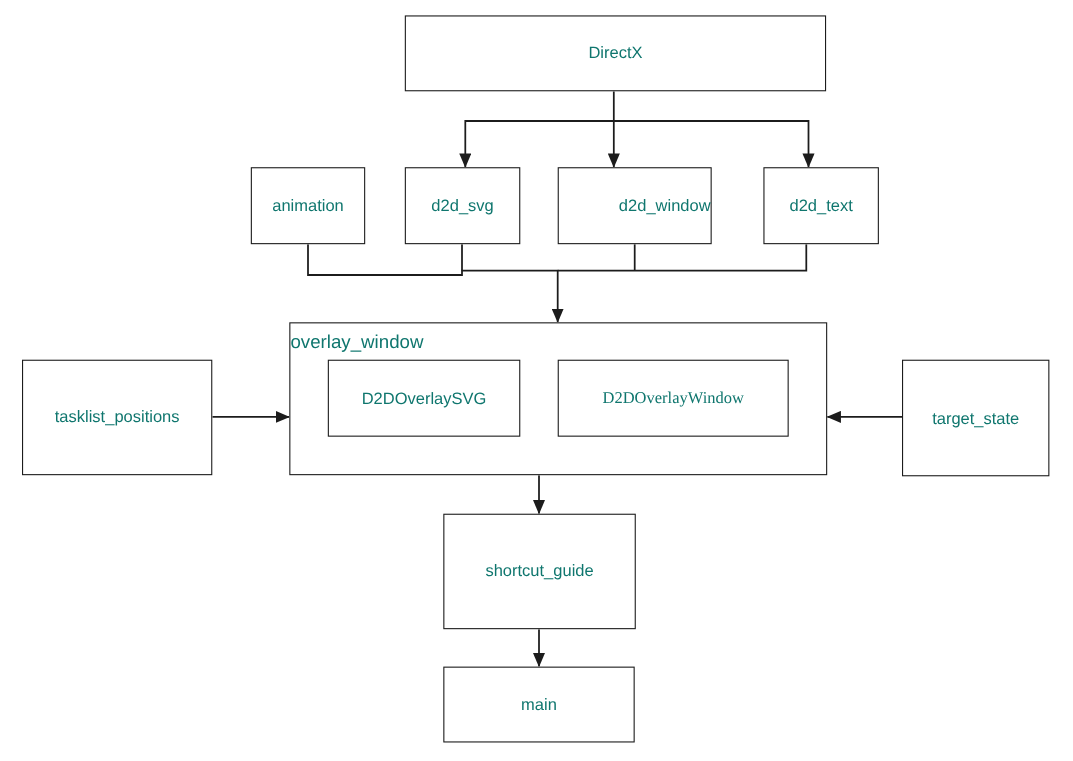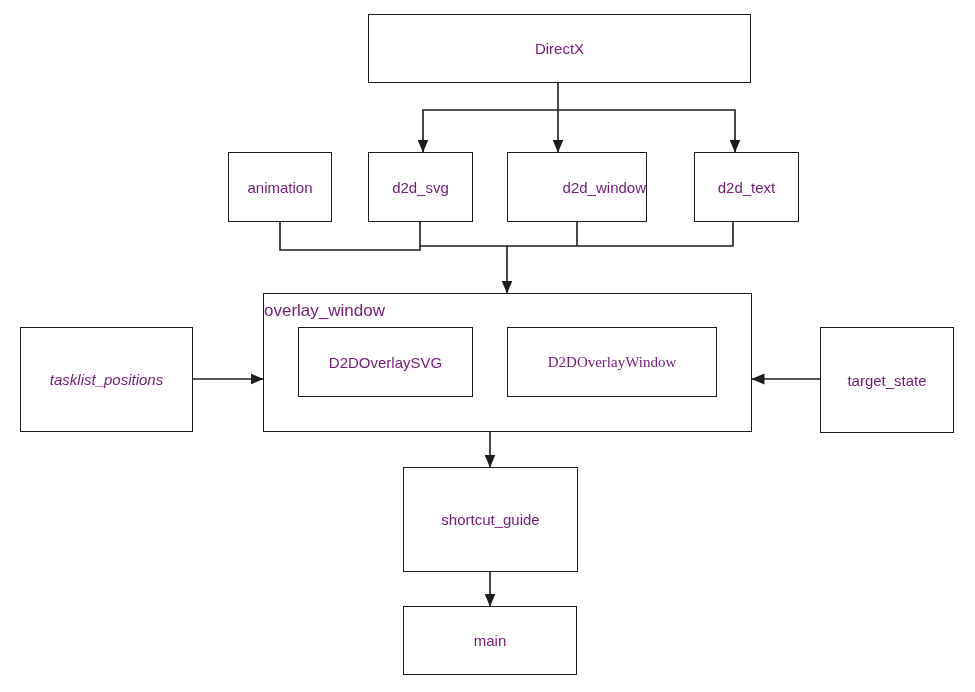--- a/index.html
+++ b/index.html
@@ -6,21 +6,21 @@
     margin: 0;
     padding: 0;
     background: #ffffff;
   }
   .canvas {
     position: relative;
     width: 975px;
     height: 692px;
     background: #ffffff;
     font-family: "Liberation Sans", sans-serif;
-    color: #701a75;
+    color: #0f766e;
     overflow: hidden;
   }
   .edges {
     position: absolute;
     left: 0;
     top: 0;
     width: 975px;
     height: 692px;
   }
   .edges polyline, .edges line {
@@ -56,21 +56,21 @@
   }
   
   #n-directx            { left: 368px; top: 14px;  width: 383px; height: 69px;  }
   #n-animation          { left: 228px; top: 152px; width: 104px; height: 70px;  }
   #n-d2d-svg            { left: 368px; top: 152px; width: 105px; height: 70px;  }
   #n-d2d-window         { left: 507px; top: 152px; width: 140px; height: 70px; justify-content: flex-end;  }
   #n-d2d-text           { left: 682px; top: 152px; width: 105px; height: 70px; margin-left: 12px;  }
   #n-overlay-window     { left: 263px; top: 293px; width: 489px; height: 139px; }
   #n-d2d-overlay-svg    { left: 298px; top: 327px; width: 175px; height: 70px;  }
   #n-d2d-overlay-window { left: 507px; top: 327px; width: 210px; height: 70px; font-family: Liberation Serif, serif;  }
-  #n-tasklist-positions { left: 20px;  top: 327px; width: 173px; height: 105px; font-style: italic; }
+  #n-tasklist-positions { left: 20px;  top: 327px; width: 173px; height: 105px; }
   #n-target-state       { left: 820px; top: 327px; width: 134px; height: 106px; }
   #n-shortcut-guide     { left: 403px; top: 467px; width: 175px; height: 105px; }
   #n-main               { left: 403px; top: 606px; width: 174px; height: 69px;  }
 </style>
 </head>
 <body>
 
 <div class="canvas">
 
   <svg class="edges" viewBox="0 0 975 692" xmlns="http://www.w3.org/2000/svg">

